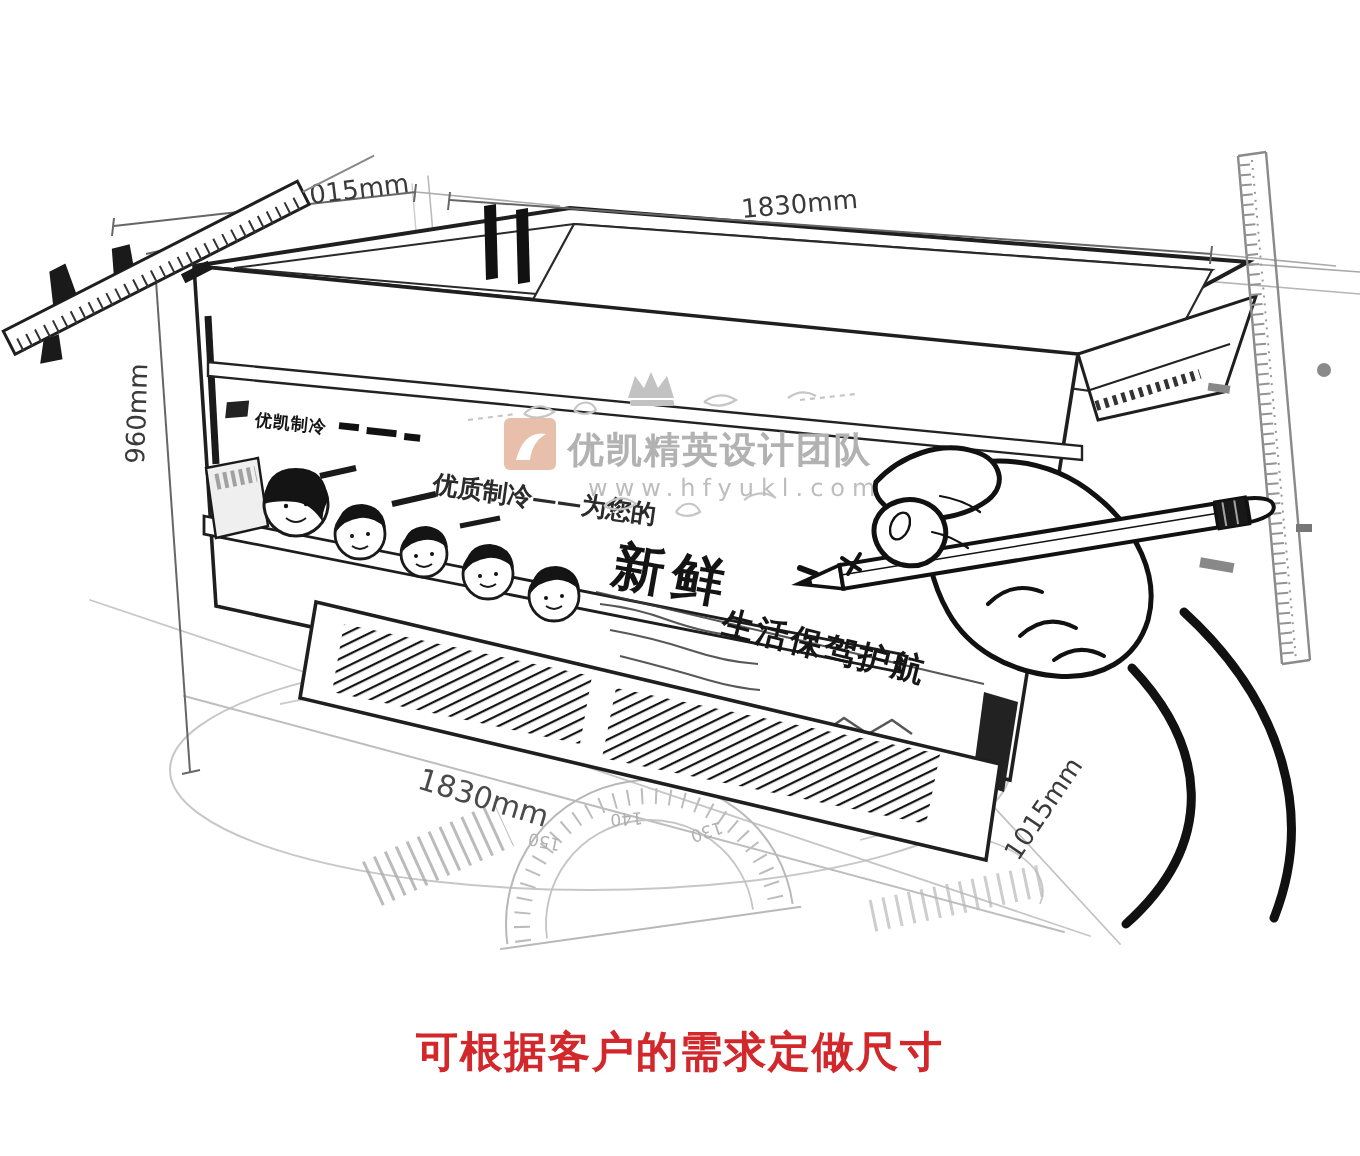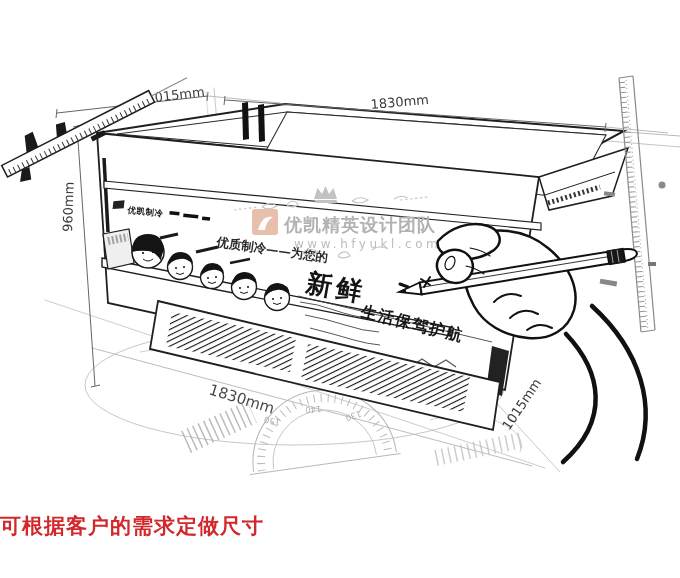--- a/index.html
+++ b/index.html
@@ -10,21 +10,21 @@
   .dim-label{font-size:13px;fill:#3a3a3a;}
   .dim-label-big{font-size:15px;fill:#4a4a4a;}
   .wm-team{font-size:18px;font-weight:bold;fill:#b2b2b2;letter-spacing:1px;}
   .wm-url{font-size:12px;fill:#bdbdbd;letter-spacing:3.5px;}
   .ad-intro{font-size:12.5px;font-weight:bold;fill:#2b2b2b;}
   .ad-fresh{font-size:26px;font-weight:bold;fill:#141414;letter-spacing:4px;
             font-family:"DejaVu Serif","Liberation Serif",serif;}
   .ad-slogan{font-size:16px;font-weight:bold;fill:#161616;letter-spacing:1.5px;}
   .brand-txt{font-size:8.5px;font-weight:bold;fill:#151515;letter-spacing:.5px;}
   .protr-num{font-size:8.5px;fill:#b0b0b0;}
-  #caption{position:absolute;left:0;top:512px;width:680px;
+  #caption{position:absolute;left:0;top:512px;width:680px;text-align:center;
            font-size:21px;font-weight:bold;letter-spacing:1px;color:#d2282c;}
 </style>
 </head>
 <body>
 
 <div id="stage">
 <svg width="680" height="578" viewBox="0 0 680 578">
   <defs>
     <pattern id="ventHatch" width="5" height="5" patternUnits="userSpaceOnUse" patternTransform="rotate(64)">
       <rect width="5" height="5" fill="#ffffff"></rect>

